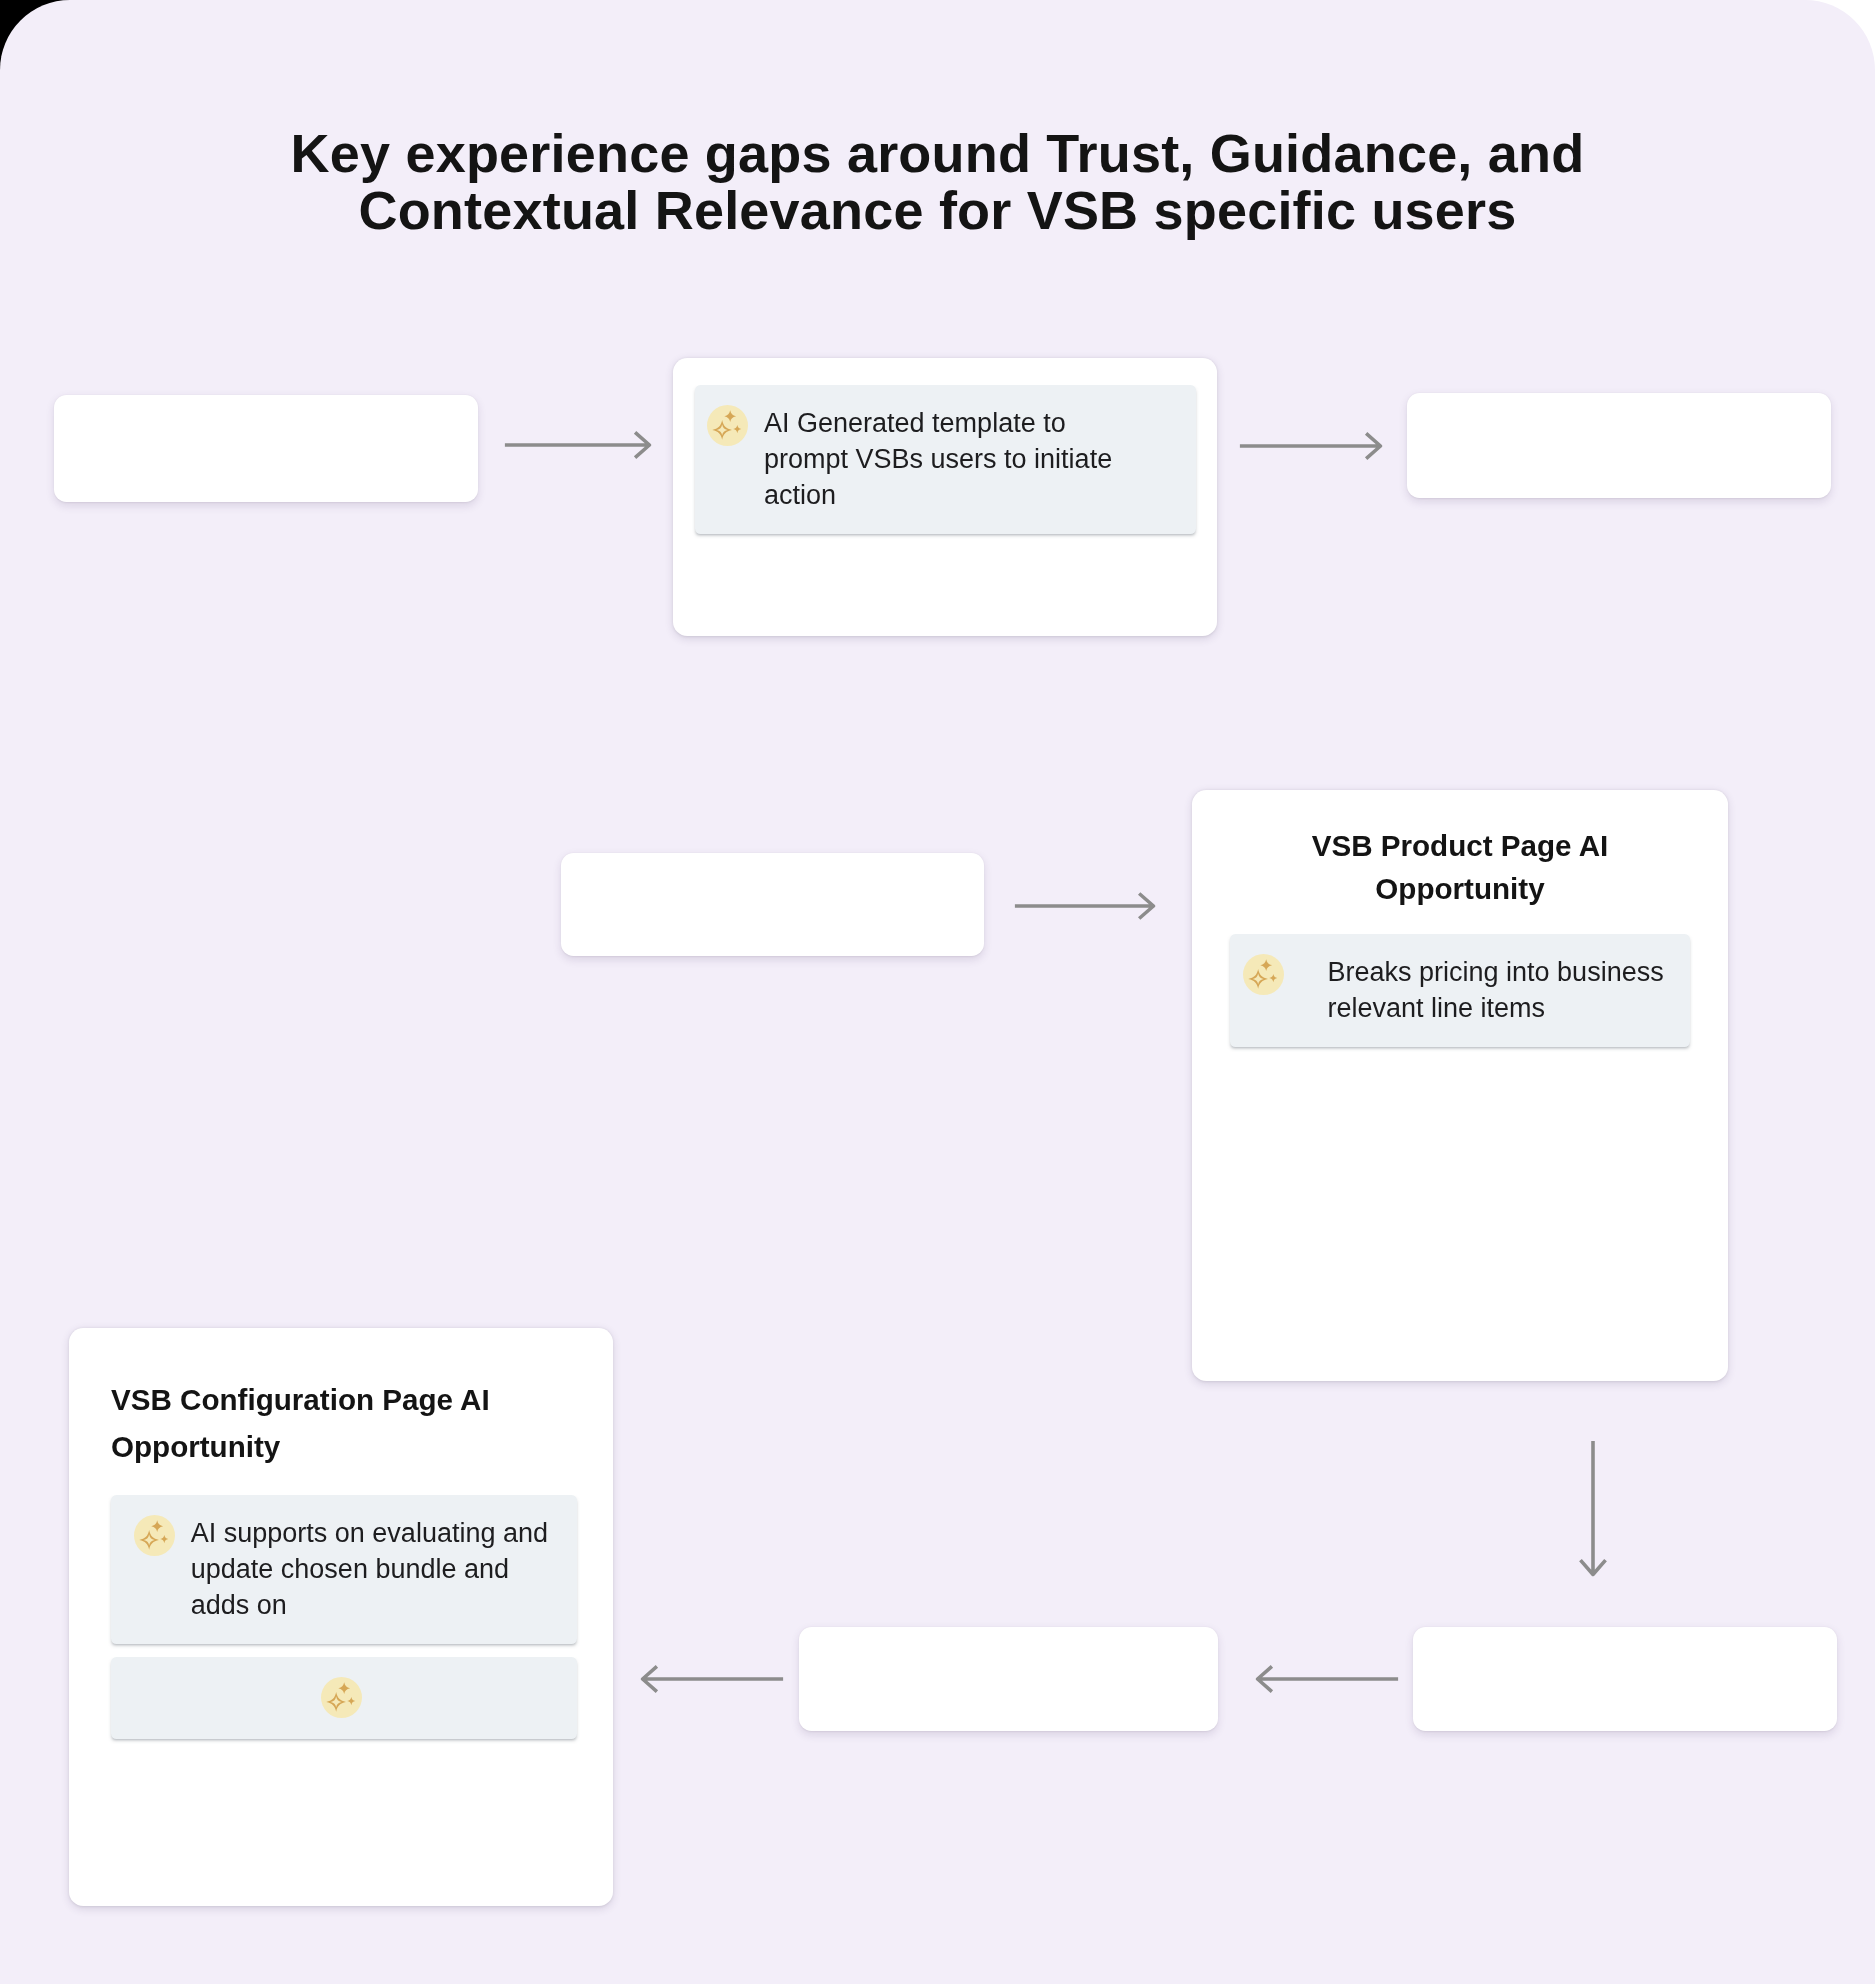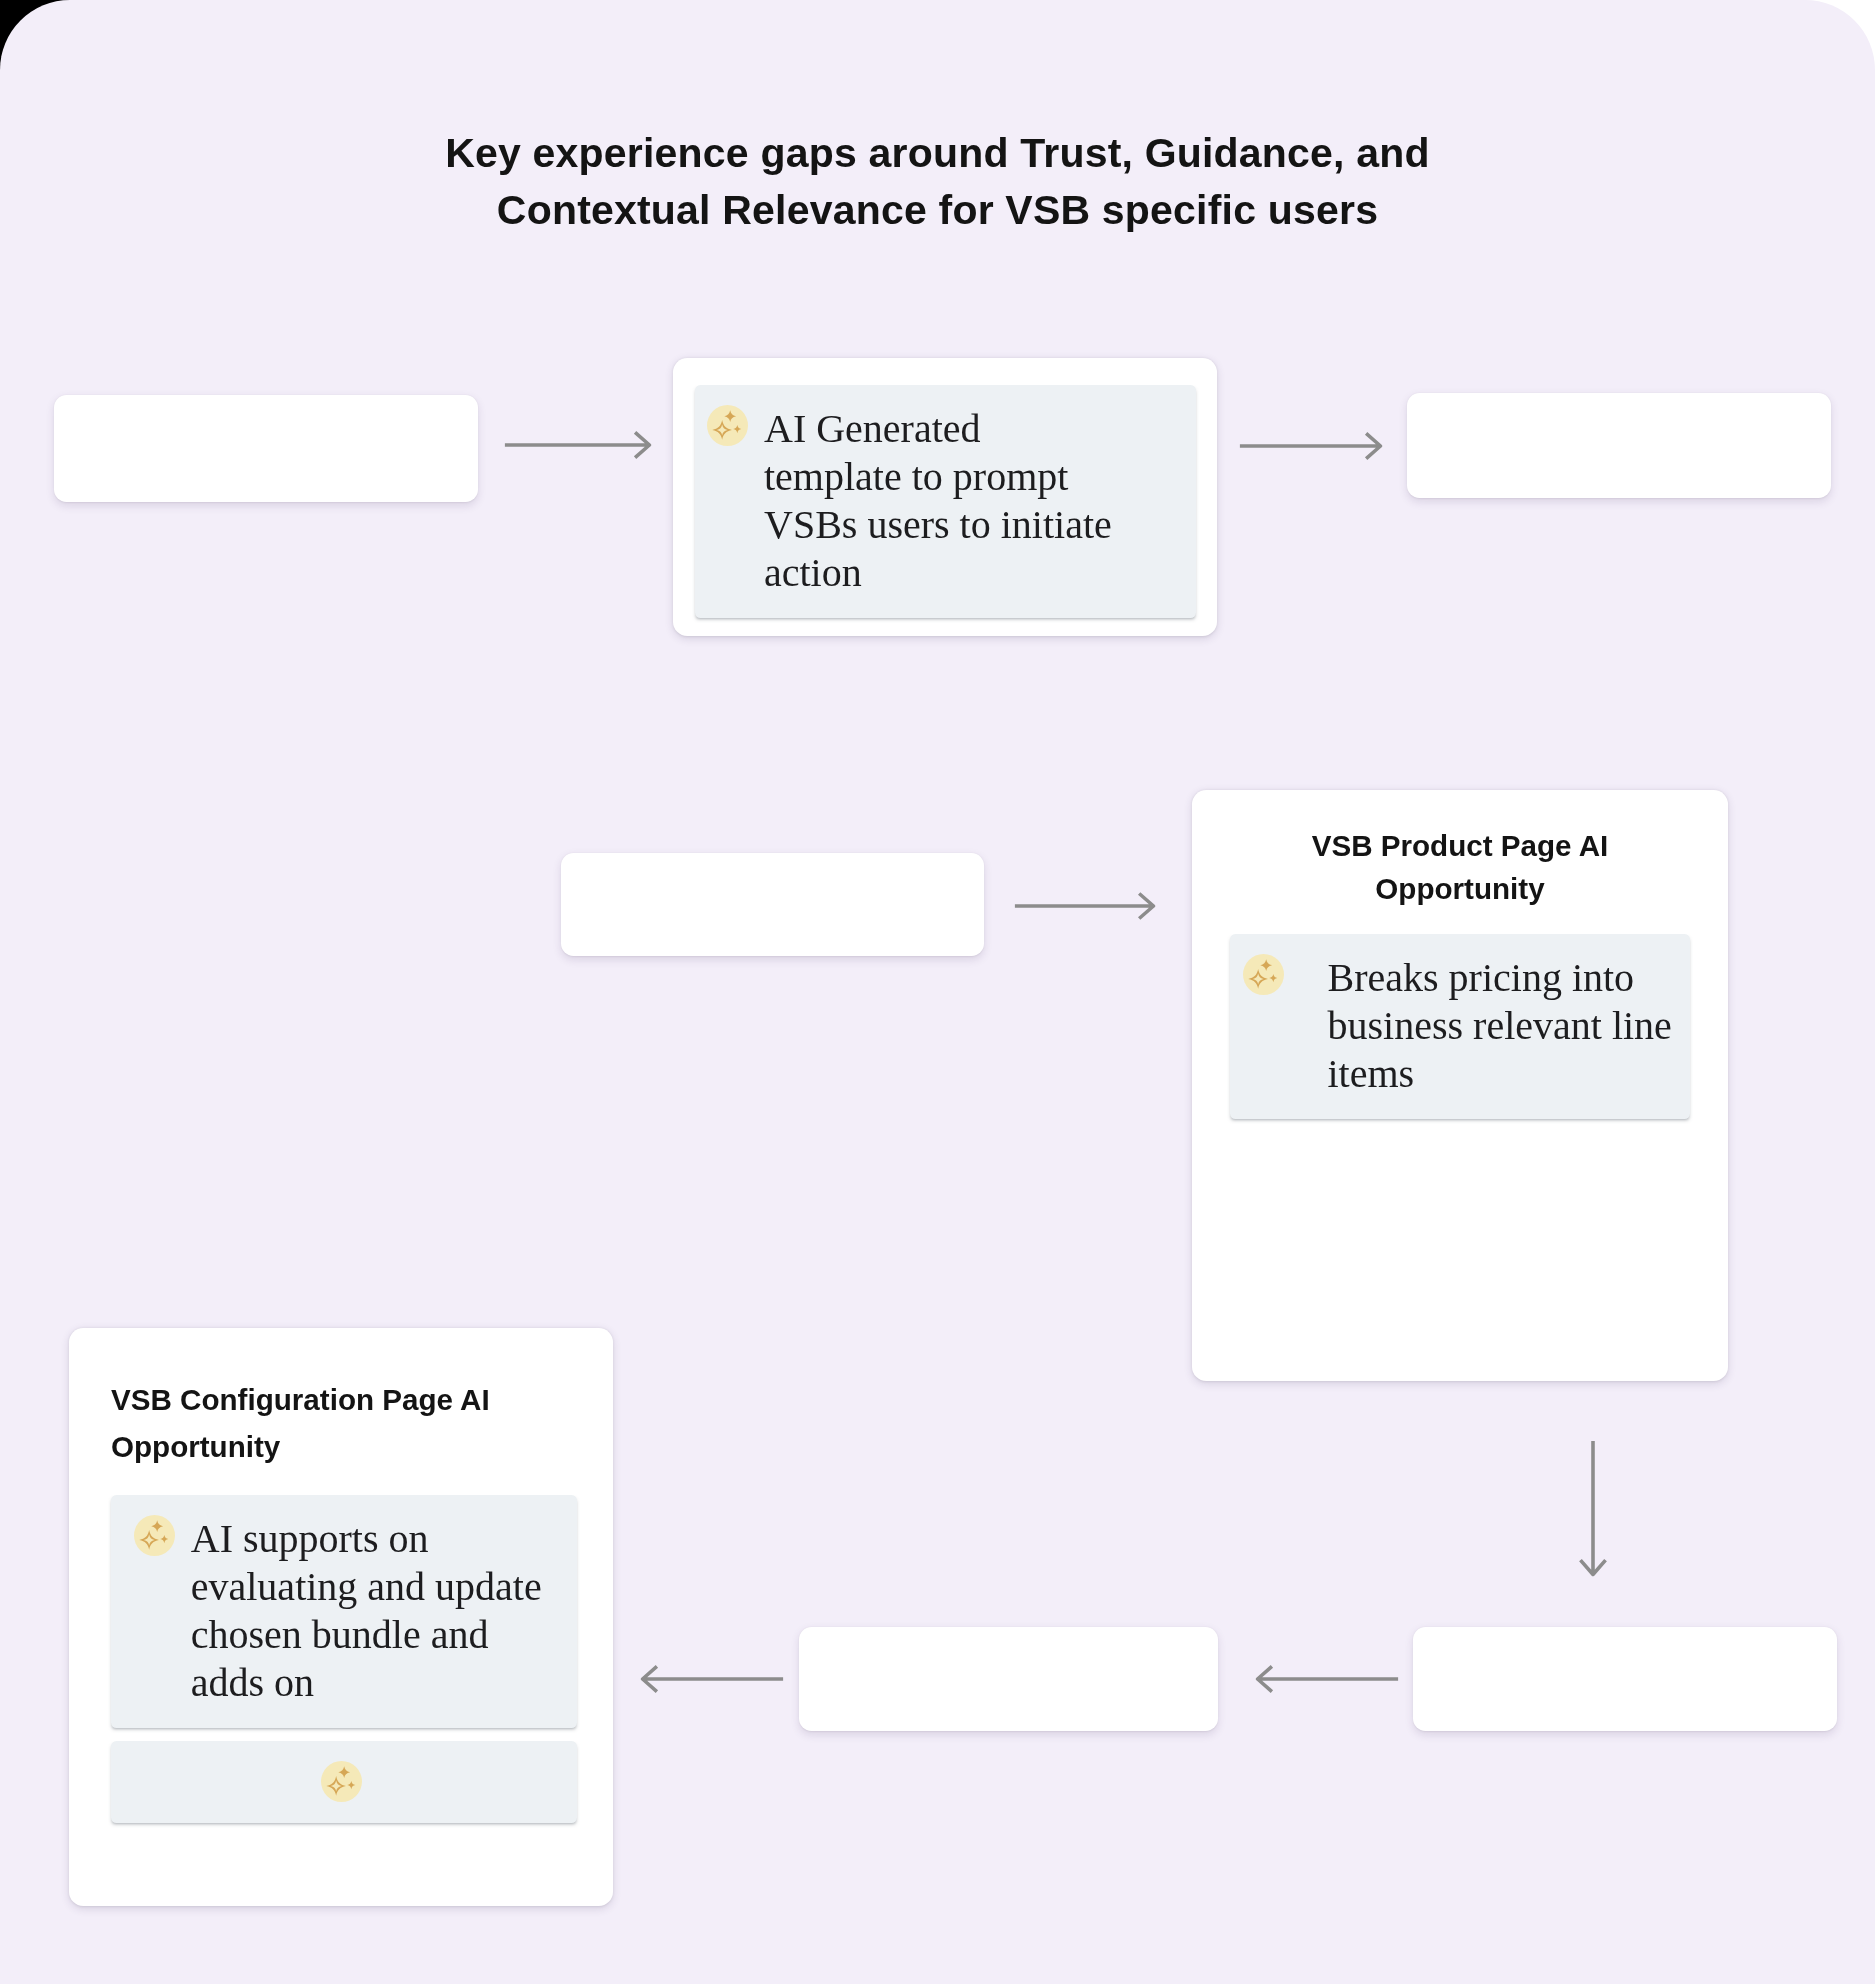--- a/index.html
+++ b/index.html
@@ -13,39 +13,39 @@
     background:linear-gradient(100deg,#000 0%,#000 35%,#fff 72%);
   }
   .stage{position:relative; width:1875px; height:1985px;}
   .canvas{
     position:absolute; inset:0; background:var(--bg);
     border-radius:70px 70px 0 0; overflow:hidden;
   }
   .diagram-title{
     position:absolute; top:125px; left:0; width:100%;
     text-align:center; color:var(--title);
-    font-size:41px; line-height:57px; font-weight:600; letter-spacing:0.2px;
+    font-size:54px; line-height:57px; font-weight:600; letter-spacing:0.2px;
   }
   .diagram-title span{display:block;}
   .card{
     position:absolute; background:var(--card); border-radius:14.3px;
     box-shadow:0 2.7px 9px rgba(60,40,90,0.14), 0 0.9px 2.7px rgba(0,0,0,0.08);
   }
   .card-title{
     color:var(--title); font-size:29.6px; font-weight:700; line-height:43px;
   }
   .chip{
     display:flex; gap:16px; align-items:flex-start;
     background:var(--chip); border-radius:5.4px;
     padding:19.7px 18px 21.5px 12.5px;
     box-shadow:0 2.7px 3.6px -1.8px rgba(80,90,100,0.5);
   }
   .chip-icon{width:41px; height:41px; flex:0 0 41px;}
   .chip-text{
-    color:var(--text); font-size:40px; line-height:48px; max-width:358px;font-family:Liberation Serif, serif;
+    color:var(--text); font-size:27px; line-height:36px; max-width:358px;
   }
   .placeholder{
     position:absolute; background:var(--card); border-radius:12.5px;
     box-shadow:0 3.6px 8px rgba(60,40,90,0.13), 0 0.9px 1.8px rgba(0,0,0,0.06);
   }
   .arrow{position:absolute;}
   .arrow path{stroke:var(--arrow); stroke-width:4; fill:none; stroke-linejoin:round;}
 
   
   .card-homepage{left:673px; top:358px; width:544px; height:278px; padding:27px 21.5px 25px;}

